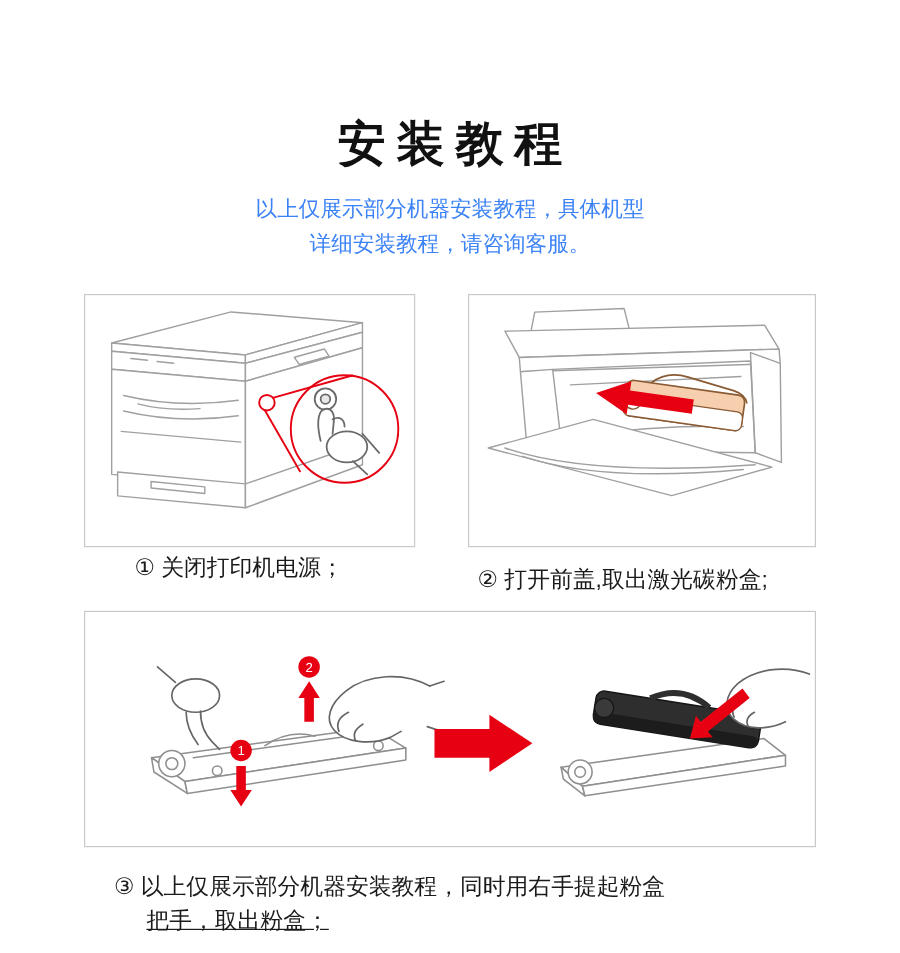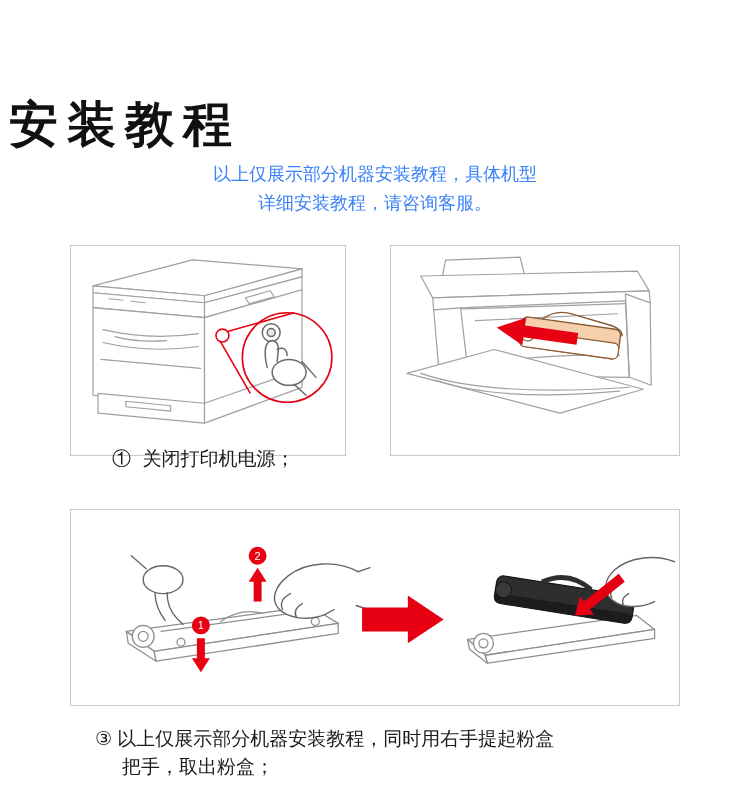--- a/index.html
+++ b/index.html
@@ -1,36 +1,36 @@
 <!DOCTYPE html>
 <html><head>
 <meta charset="utf-8">
 <style>
   html,body{margin:0;padding:0;background:#ffffff;}
   .page{
     position:relative;width:750px;height:794px;background:#ffffff;overflow:hidden;
     font-family:"Liberation Sans","DejaVu Sans",sans-serif;color:#1a1a1a;
   }
   .title{
-    position:absolute;top:92px;left:0;right:0;margin:0;text-align:left;
-    font-size:49px;font-weight:800;letter-spacing:9px;color:#111;text-indent:9px;
+    position:absolute;top:92px;left:0;right:0;margin:0;text-align:center;
+    font-size:40px;font-weight:800;letter-spacing:9px;color:#111;text-indent:9px;
   }
   .subtitle{position:absolute;left:0;right:0;margin:0;text-align:center;font-size:18px;color:#3b82f6;}
   .sub1{top:162px;}
   .sub2{top:191px;text-align:center;}
   .fig{position:absolute;border:1px solid #c9c9c9;background:#fff;box-sizing:border-box;}
   .fig svg{display:block;width:100%;height:100%;}
   .fig1{left:70px;top:245px;width:276px;height:211px;}
   .fig2{left:390px;top:245px;width:290px;height:211px;}
   .fig3{left:70px;top:509px;width:610px;height:197px;}
   .caption{position:absolute;margin:0;font-size:19px;color:#1a1a1a;white-space:nowrap;}
-  .cap1{left:112px;top:446px;font-family:Liberation Mono, monospace;}
+  .cap1{left:112px;top:460px;}
   .cap2{left:398px;top:470px;}
   .cap3a{left:95px;top:726px;}
-  .cap3b{left:122px;top:754px;}
+  .cap3b{left:122px;top:754px;text-decoration:underline;}
 </style>
 </head>
 <body>
 
 <div class="page">
 
   <h1 class="title">安装教程</h1>
   <p class="subtitle sub1">以上仅展示部分机器安装教程，具体机型</p>
   <p class="subtitle sub2">详细安装教程，请咨询客服。</p>
 
@@ -94,20 +94,21 @@
         <path d="M150,78 q12,-12 30,-9 l40,6 q10,2 12,9" fill="none" stroke="#8a5a33" stroke-width="1.4"></path>
         <circle cx="137" cy="95" r="7" fill="#ffffff" stroke="#8a5a33" stroke-width="1.1"></circle>
       </g>
       <g fill="#e60012" transform="rotate(8 150 88)">
         <polygon points="106,88 134,74 134,82 188,82 188,94 134,94 134,102"></polygon>
       </g>
     </svg>
   </div>
 
   <p class="caption cap1">① 关闭打印机电源；</p>
+  <p class="caption cap2">② 打开前盖,取出激光碳粉盒;</p>
 
   <div class="fig fig3">
     <svg viewBox="0 0 610 196">
 
       <g fill="#ffffff" stroke="#8f8f8f" stroke-width="1.3" stroke-linejoin="round" stroke-linecap="round">
         <polygon points="55,122 240,97 268,114 83,142"></polygon>
         <polygon points="55,122 57,134 85,152 83,142"></polygon>
         <polygon points="83,142 268,114 268,124 85,152"></polygon>
         <circle cx="72" cy="127" r="11"></circle>
         <circle cx="72" cy="127" r="5"></circle>

